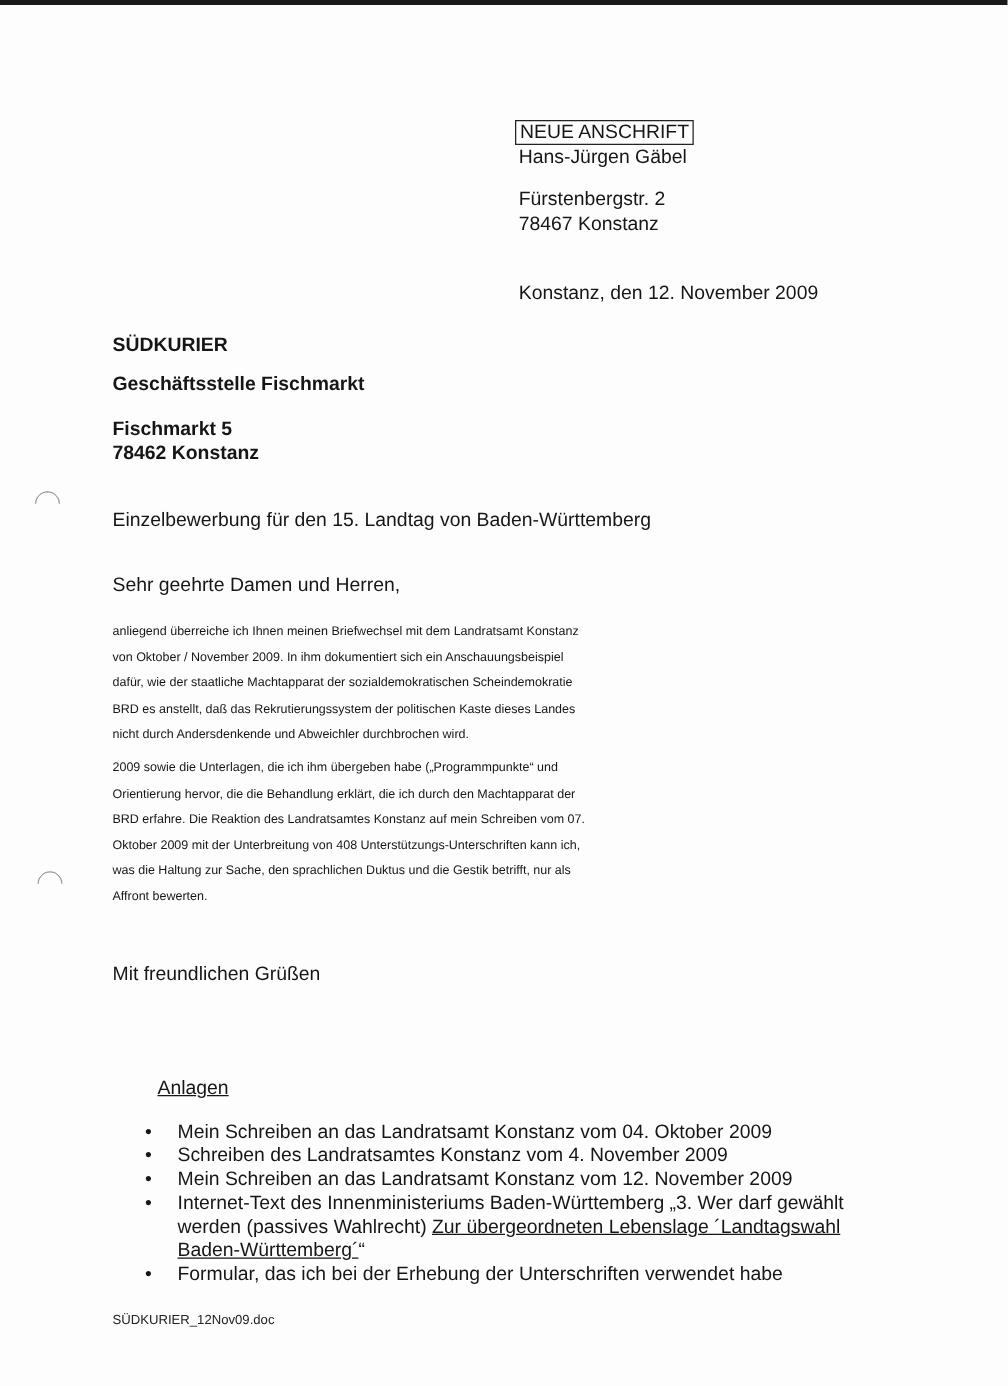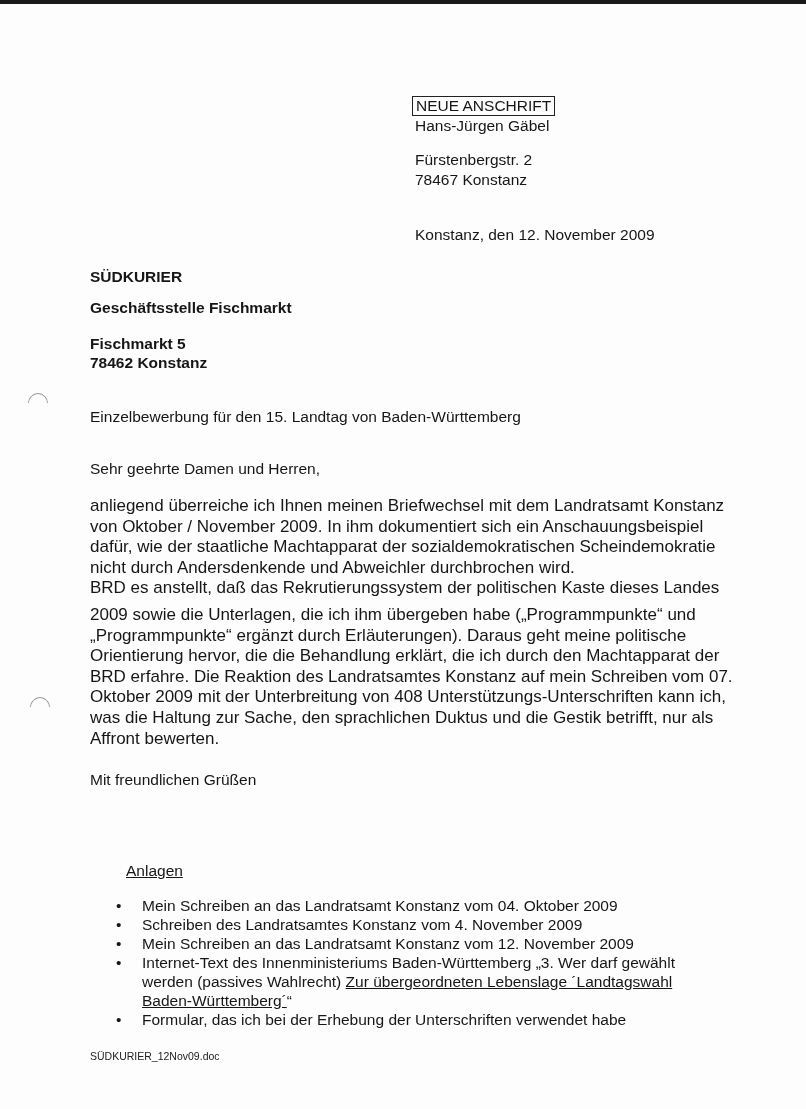--- a/index.html
+++ b/index.html
@@ -10,21 +10,21 @@
     color: #161616;
   }
   .topbar { position: absolute; left: 0; top: 0; width: 806px; height: 4px; background: #1a1a1a; }
   .punch { position: absolute; width: 18px; height: 18px; border: 1px solid #9a9a9a;
            border-radius: 50%; border-bottom-color: transparent; border-right-color: transparent;
            transform: rotate(45deg); }
   .abs { position: absolute; white-space: nowrap; }
   .t15 { font-size: 15.5px; line-height: 20px; }
   .bold { font-weight: bold; }
   .boxed { border: 1px solid #222; padding: 0 3px 0 3px; line-height: 18px; display: inline-block; }
-  .para { position: absolute; left: 90px; width: 640px; font-size: 17px; line-height: 20.6px; white-space: normal; }
+  .para { position: absolute; left: 90px; width: 640px; font-size: 10px; line-height: 20.6px; white-space: normal; }
   .para .ln { display: block; white-space: nowrap; }
   .anlagen { text-decoration: underline; }
   ul.att { position: absolute; left: 90px; top: 896px; margin: 0; padding: 0; list-style: none; width: 620px; }
   ul.att li { position: relative; padding-left: 52px; font-size: 15.5px; line-height: 19px; }
   ul.att li .bullet { position: absolute; left: 26px; top: 0; }
   .ul-link { text-decoration: underline; }
   .footer { position: absolute; left: 90px; top: 1050px; font-size: 10.5px; color: #222; }
 </style>
 </head>
 <body>
@@ -46,27 +46,26 @@
 <div class="abs t15 bold" style="left:90px; top:334px;">Fischmarkt 5</div>
 <div class="abs t15 bold" style="left:90px; top:353px;">78462 Konstanz</div>
 
 <div class="abs t15" style="left:90px; top:407px;">Einzelbewerbung für den 15. Landtag von Baden-Württemberg</div>
 <div class="abs t15" style="left:90px; top:459px;">Sehr geehrte Damen und Herren,</div>
 
 <div class="para" style="top:496px;">
   <span class="ln">anliegend überreiche ich Ihnen meinen Briefwechsel mit dem Landratsamt Konstanz</span>
   <span class="ln">von Oktober / November 2009. In ihm dokumentiert sich ein Anschauungsbeispiel</span>
   <span class="ln">dafür, wie der staatliche Machtapparat der sozialdemokratischen Scheindemokratie</span>
+  <span class="ln">BRD es anstellt, daß das Rekrutierungssystem der politischen Kaste dieses Landes</span>
   <span class="ln">nicht durch Andersdenkende und Abweichler durchbrochen wird.</span>
-  <span class="ln">BRD es anstellt, daß das Rekrutierungssystem der politischen Kaste dieses Landes</span>
 </div>
 
 <div class="para" style="top:605px;">
   <span class="ln">2009 sowie die Unterlagen, die ich ihm übergeben habe („Programmpunkte“ und</span>
-  <span class="ln">„Programmpunkte“ ergänzt durch Erläuterungen). Daraus geht meine politische</span>
   <span class="ln">Orientierung hervor, die die Behandlung erklärt, die ich durch den Machtapparat der</span>
   <span class="ln">BRD erfahre. Die Reaktion des Landratsamtes Konstanz auf mein Schreiben vom 07.</span>
   <span class="ln">Oktober 2009 mit der Unterbreitung von 408 Unterstützungs-Unterschriften kann ich,</span>
   <span class="ln">was die Haltung zur Sache, den sprachlichen Duktus und die Gestik betrifft, nur als</span>
   <span class="ln">Affront bewerten.</span>
 </div>
 
 <div class="abs t15" style="left:90px; top:770px;">Mit freundlichen Grüßen</div>
 
 <div class="abs t15 anlagen" style="left:90px; top:861px;margin-left:36px;">Anlagen</div>

